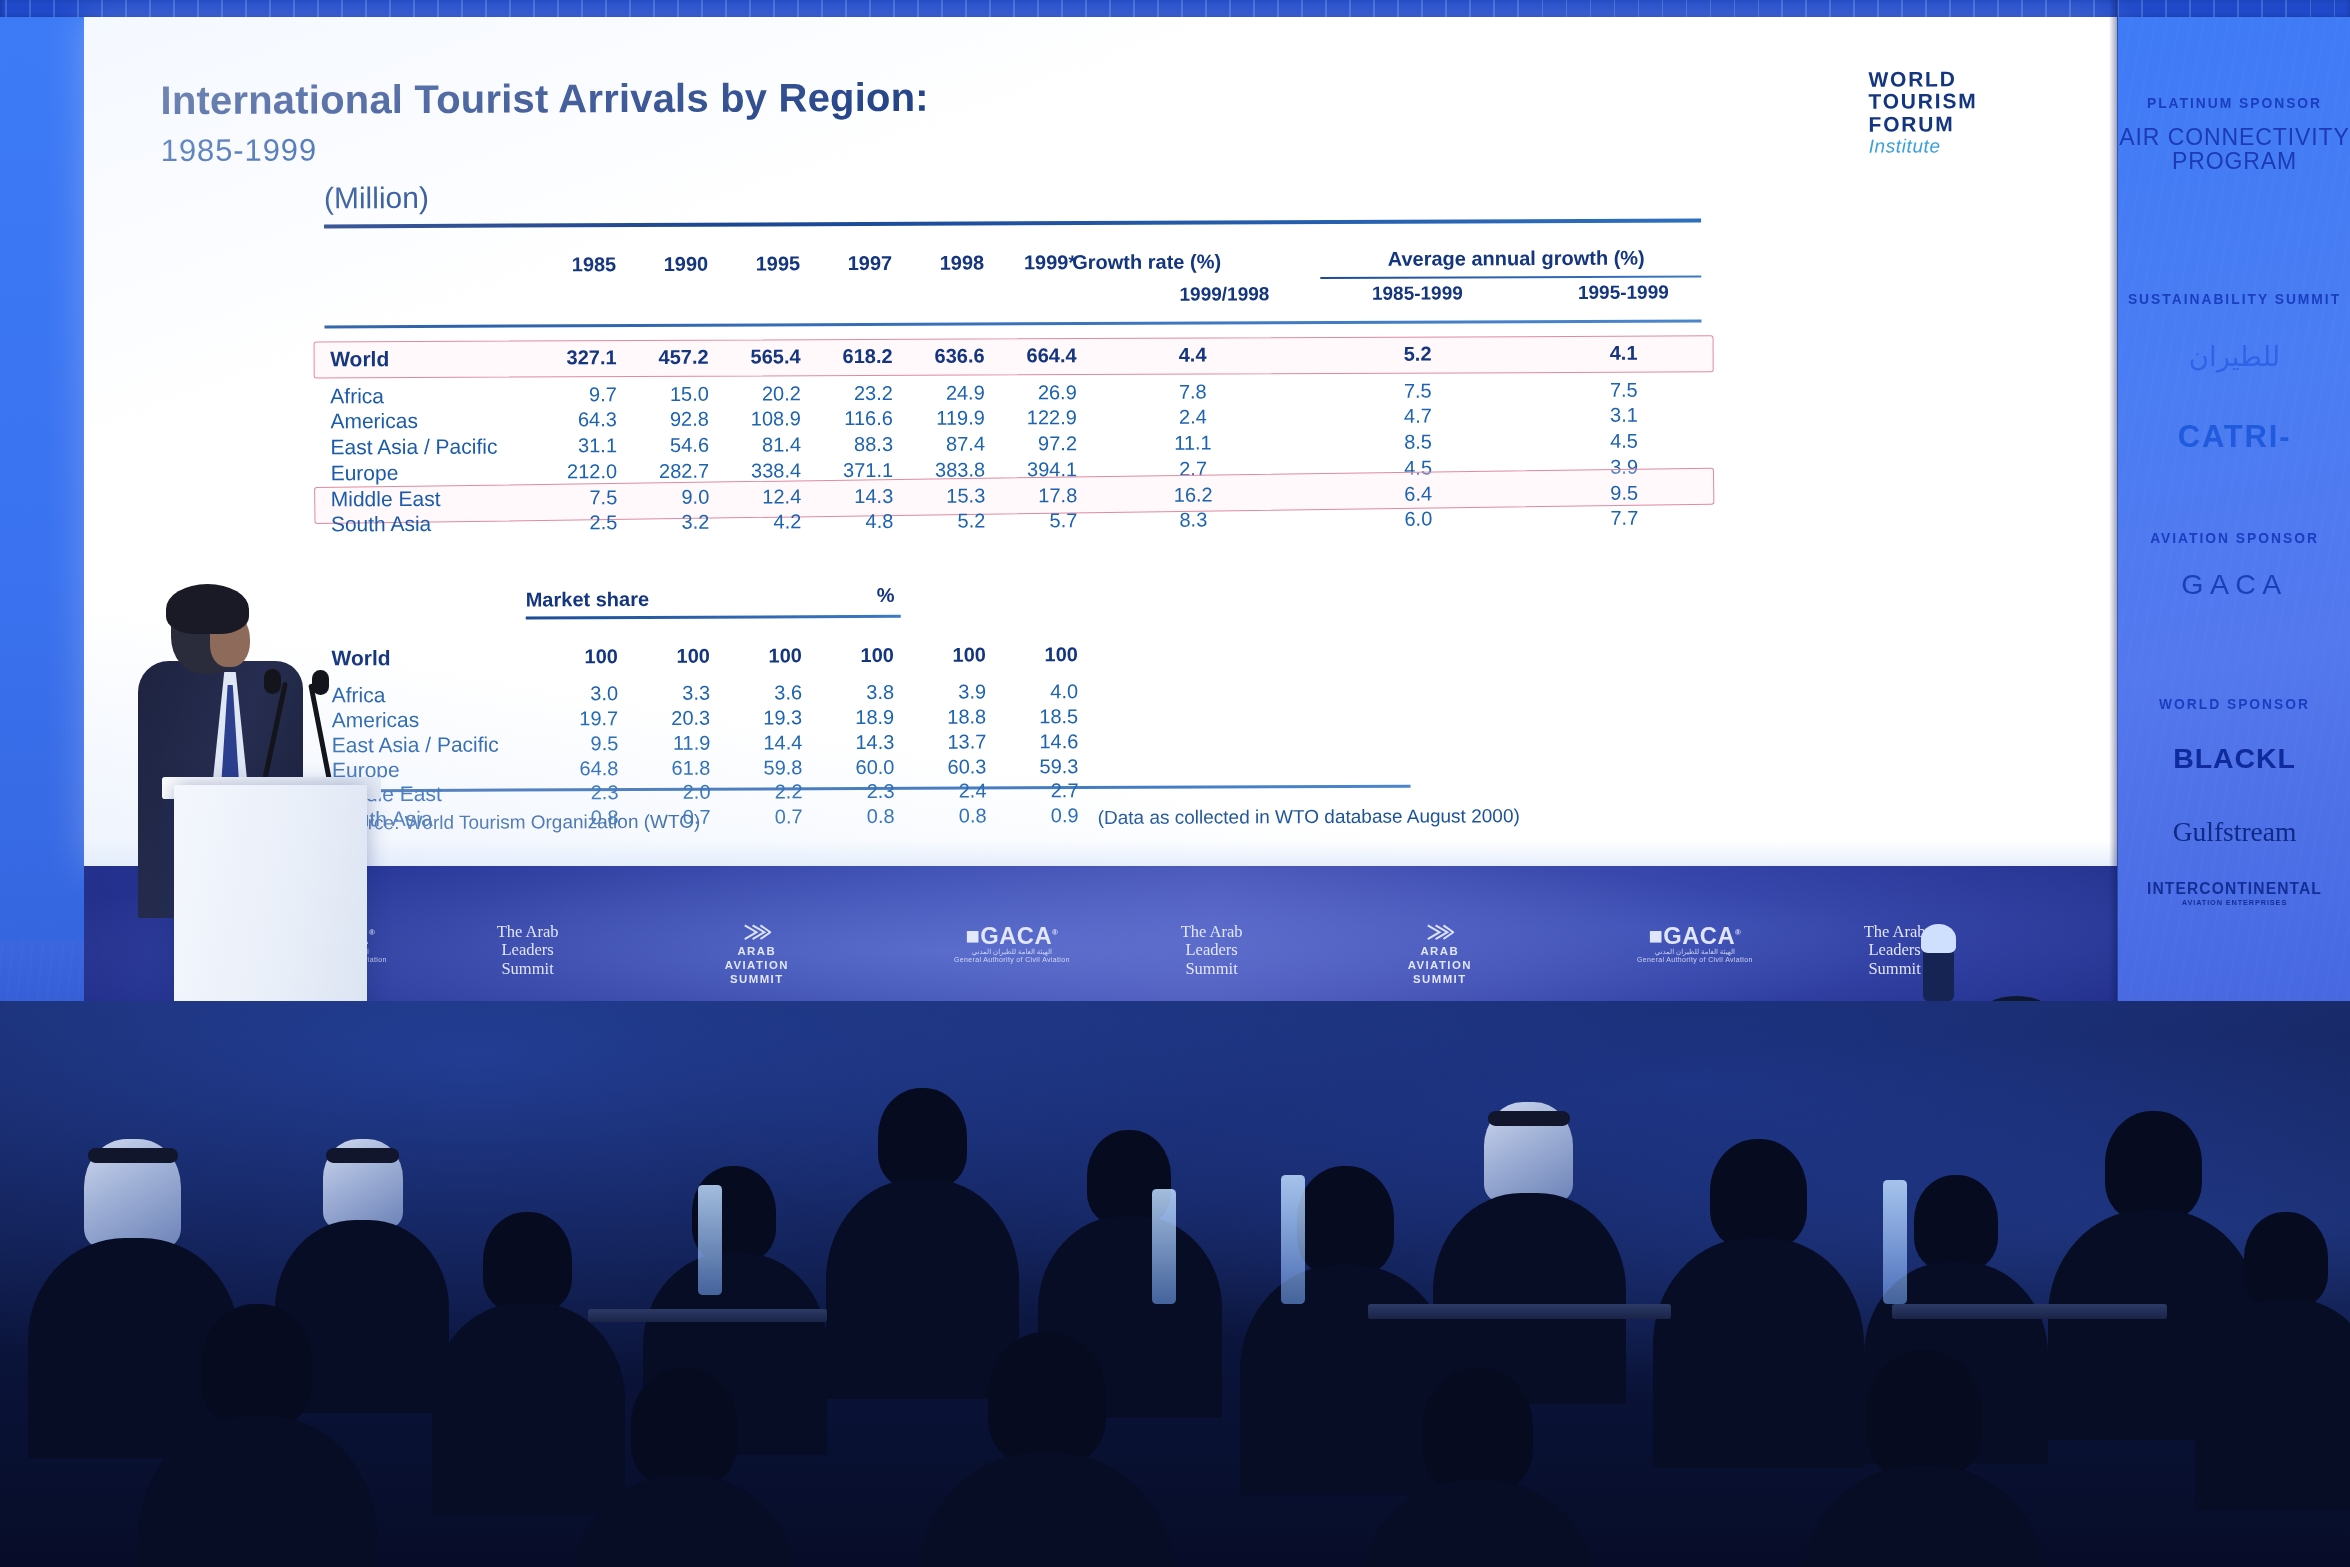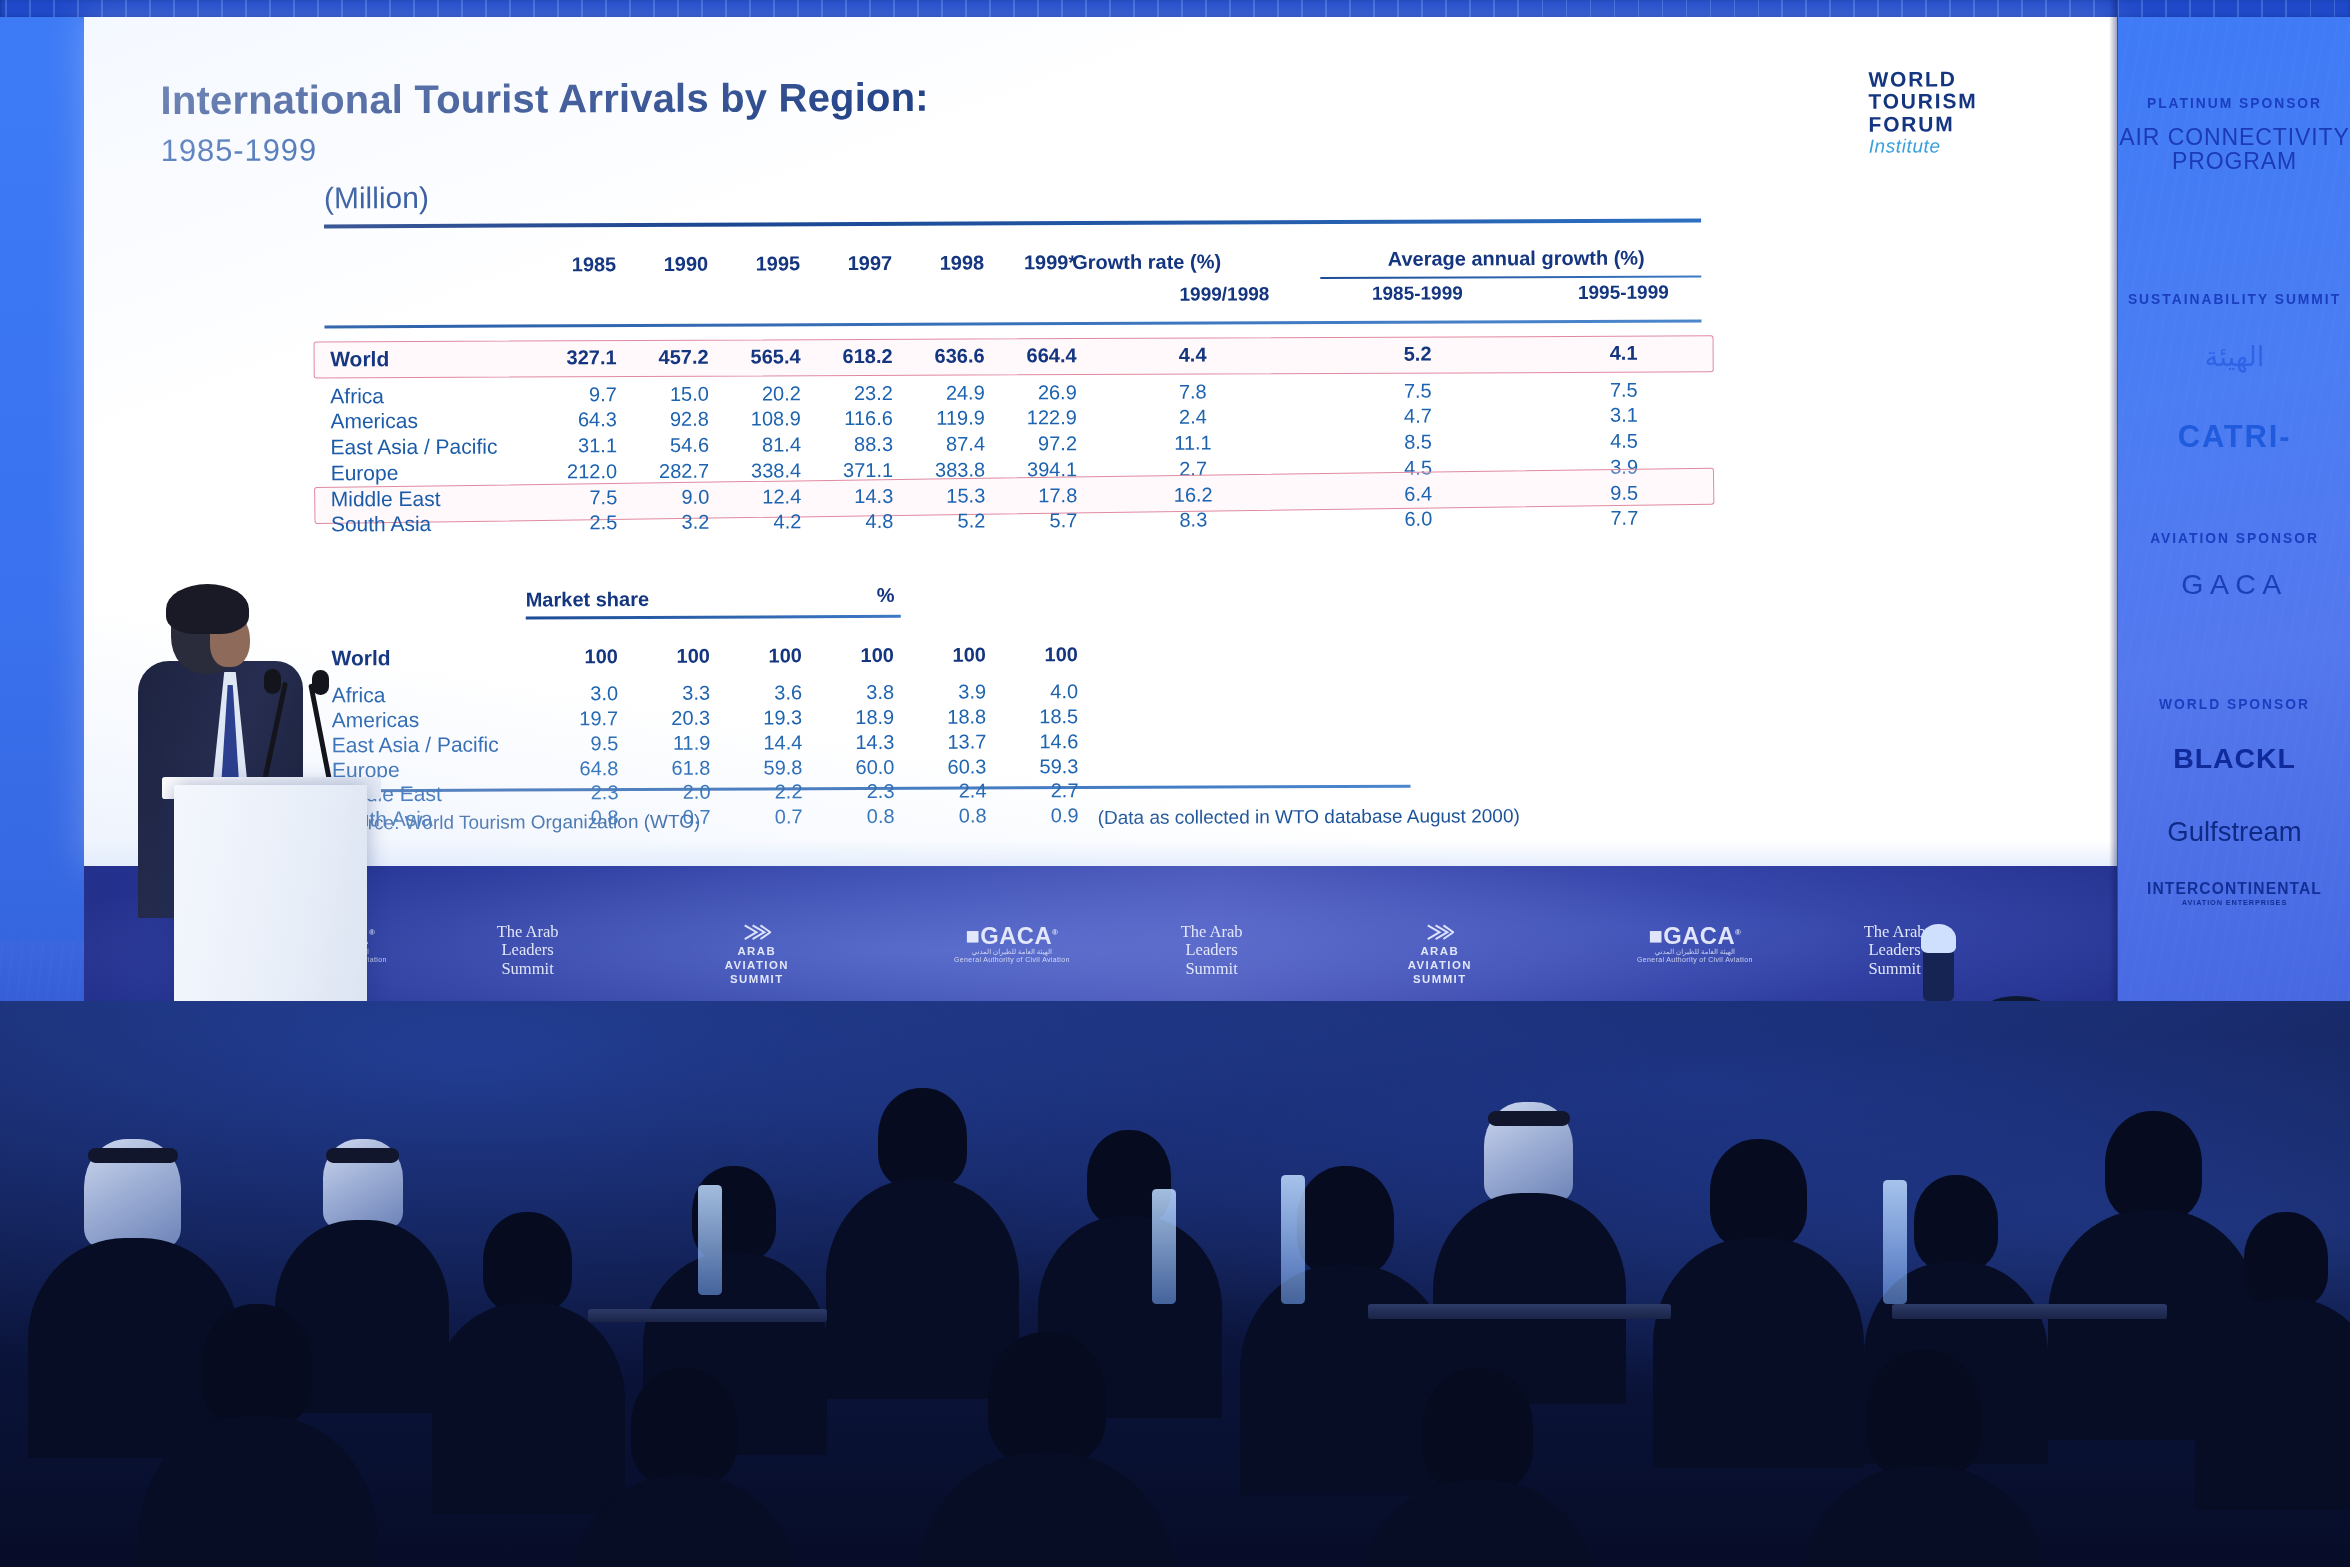--- a/index.html
+++ b/index.html
@@ -135,21 +135,21 @@
   .sponsor-col .tex{position:absolute;inset:0;opacity:.20;
     background:repeating-linear-gradient(100deg, rgba(255,255,255,.07) 0 2.8px, rgba(0,0,0,0) 2.8px 12px);}
   .sp-label{position:absolute;left:0;width:100%;text-align:center;color:#1b3dc0;
     font-size:13.8px;font-weight:700;letter-spacing:2px;}
   .sp-name{position:absolute;left:0;width:100%;text-align:center;}
   .sp-acp{color:#1c3ab5;font-size:23px;font-weight:400;letter-spacing:0.9px;line-height:1.05;}
   .sp-catri{color:#1f5bdc;font-size:31px;font-weight:700;letter-spacing:1.8px;}
   .sp-tareeo{color:#2f63e6;font-size:27.5px;}
   .sp-ciri{color:#1b3fb6;font-size:28.5px;letter-spacing:6.4px;}
   .sp-black{color:#0f2a9a;font-size:28.5px;font-weight:700;letter-spacing:0.9px;}
-  .sp-gulf{color:#0e2a86;font-size:27.5px;font-family:Liberation Sans, sans-serif;}
+  .sp-gulf{color:#0e2a86;font-size:27.5px;font-family:Liberation Serif, serif;}
   .sp-inter{color:#132f96;font-size:15.6px;font-weight:700;letter-spacing:1.1px;}
   .sp-inter .sub{display:block;font-size:7.3px;font-weight:700;letter-spacing:0.9px;}
   .col-divider{position:absolute;right:233px;top:0;width:9.2px;height:1568px;
     background:linear-gradient(90deg,rgba(10,25,90,.0),rgba(10,25,90,.45));}
 
   
   .audience{position:absolute;left:0;top:1001px;width:2351px;height:567px;
     background:linear-gradient(180deg,#16265e 0%,#101c4c 30%,#0a1338 65%,#070d28 100%);
     overflow:hidden;}
   .aud-glow{position:absolute;inset:0;
@@ -487,21 +487,21 @@
     <div class="flash-dome"></div>
   </div>
 
   <div class="col-divider"></div>
   <div class="sponsor-col">
     <div class="tex"></div>
     <div id="sponsor-host">
         <div class="sp-label" style="top:79px">PLATINUM SPONSOR</div>
         <div class="sp-name" style="top:108px"><span class="sp-acp">AIR CONNECTIVITY PROGRAM</span></div>
         <div class="sp-label" style="top:275px">SUSTAINABILITY SUMMIT</div>
-        <div class="sp-name" style="top:323px"><span class="sp-tareeo">الهيئة</span></div>
+        <div class="sp-name" style="top:323px"><span class="sp-tareeo">للطيران</span></div>
         <div class="sp-name" style="top:402px"><span class="sp-catri">CATRI-</span></div>
         <div class="sp-label" style="top:514px">AVIATION SPONSOR</div>
         <div class="sp-name" style="top:551px"><span class="sp-ciri">GACA</span></div>
         <div class="sp-label" style="top:680px">WORLD SPONSOR</div>
         <div class="sp-name" style="top:725px"><span class="sp-black">BLACKL</span></div>
         <div class="sp-name" style="top:799px"><span class="sp-gulf">Gulfstream</span></div>
         <div class="sp-name" style="top:863px"><span class="sp-inter">INTERCONTINENTAL<span class="sub">AVIATION ENTERPRISES</span></span></div>
       </div>
   </div>
 

